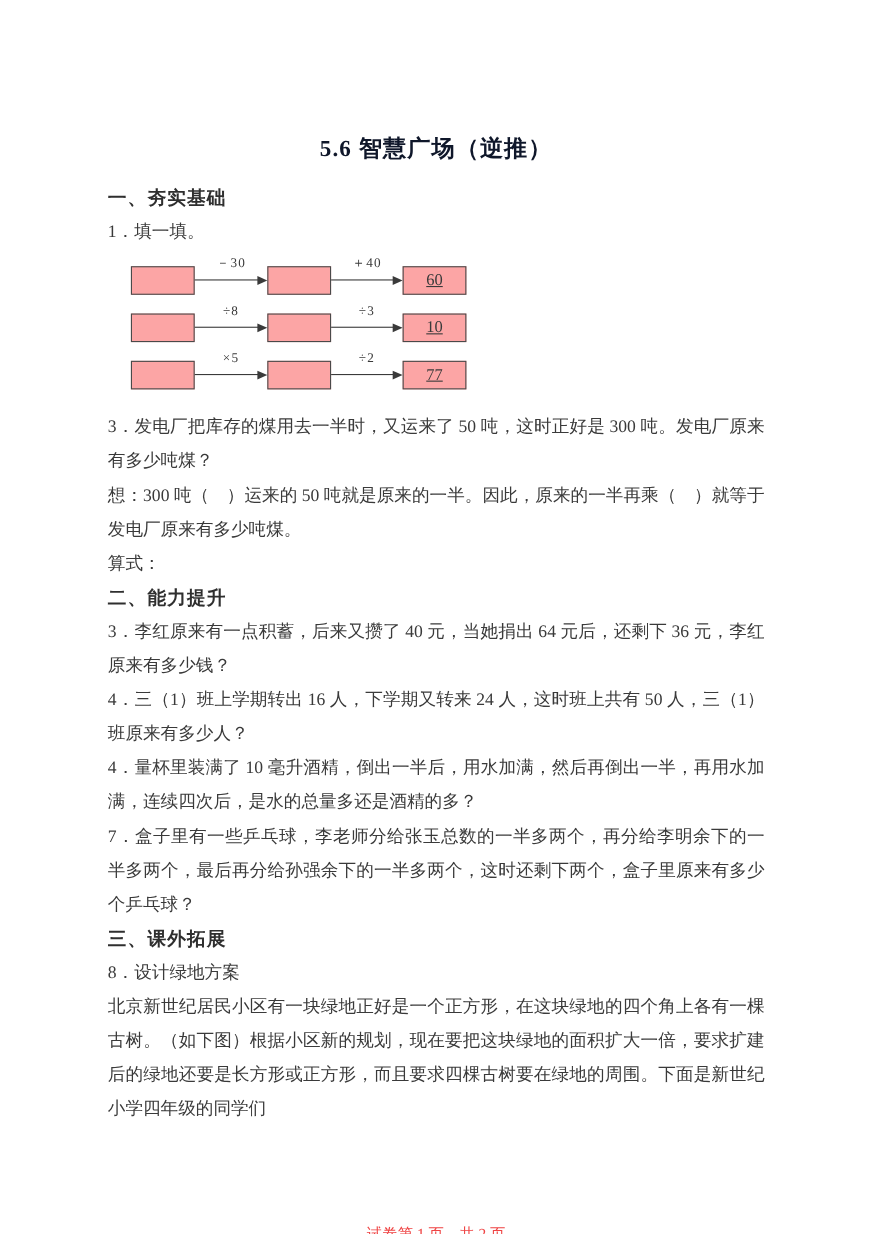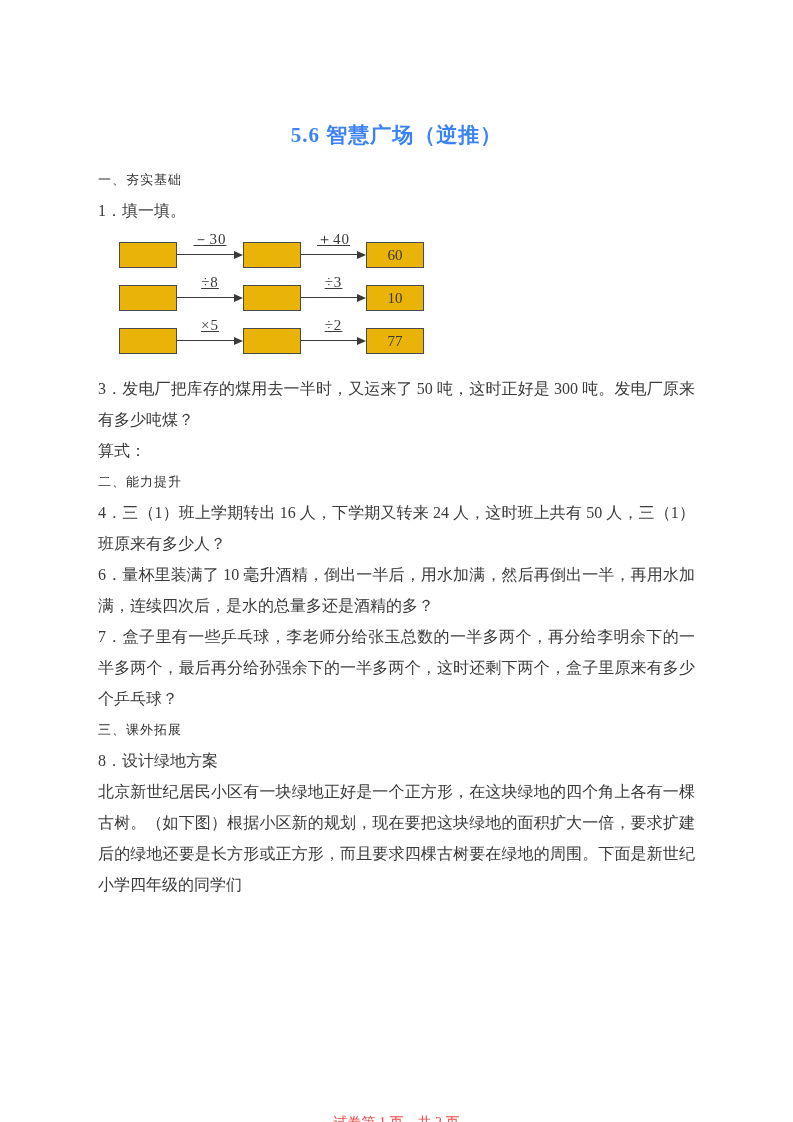--- a/index.html
+++ b/index.html
@@ -17,59 +17,59 @@
     left: 98px;
     top: 120px;
     width: 597px;
   }
   .title {
     font-size: 21px;
     line-height: 30px;
     font-weight: bold;
     text-align: center;
     margin: 0 0 14px 0;
-    color: #3b82f6;
+    color: #0f172a;
     letter-spacing: 1px;
   }
   .body { font-size: 16px; line-height: 31px; text-align: justify; }
   .body h2 {
-    font-size: 13px;
+    font-size: 17px;
     line-height: 31px;
-    font-weight: normal;
+    font-weight: bold;
     margin: 0;
     font-family: "Liberation Sans", "DejaVu Sans", sans-serif;
     color: #2f2f2f;
     letter-spacing: 1px;
     text-align: left;
   }
   .body p { margin: 0; }
 
   
   .diagram { margin: 16px 0 19px 21px; }
   .d-row { display: flex; align-items: center; height: 26px; margin-bottom: 17px; }
   .d-row:last-child { margin-bottom: 0; }
   .d-box {
     flex: none;
     width: 56px; height: 24px;
     border: 1px solid #4a4a4a;
-    background: #eab308;
+    background: #fca5a5;
     display: flex; align-items: center; justify-content: center;
     font-size: 15px;
+    text-decoration: underline;
   }
   .d-arrow { position: relative; flex: none; width: 66px; height: 26px; }
   .d-arrow.narrow { width: 65px; }
   .d-label {
     position: absolute;
     left: 50%; transform: translateX(-50%);
     top: -10px;
-    font-size: 15px;
+    font-size: 12px;
     line-height: 15px;
     white-space: nowrap;
     letter-spacing: 1px;
-    text-decoration: underline;
   }
   .d-line {
     position: absolute;
     left: 0; right: 7px; top: 12px;
     border-top: 1.5px solid #3a3a3a;
   }
   .d-head {
     position: absolute;
     right: 0; top: 13px;
     transform: translateY(-50%);
@@ -142,25 +142,27 @@
           <div class="d-arrow narrow">
             <span class="d-label">÷2</span>
             <span class="d-line"></span>
             <span class="d-head"></span>
           </div>
           <div class="d-box">77</div>
         </div>
       </div>
 
       <p>3．发电厂把库存的煤用去一半时，又运来了 50 吨，这时正好是 300 吨。发电厂原来有多少吨煤？</p>
+      <p>想：300 吨（　）运来的 50 吨就是原来的一半。因此，原来的一半再乘（　）就等于发电厂原来有多少吨煤。</p>
       <p>算式：</p>
 
       <h2>二、能力提升</h2>
+      <p>3．李红原来有一点积蓄，后来又攒了 40 元，当她捐出 64 元后，还剩下 36 元，李红原来有多少钱？</p>
       <p>4．三（1）班上学期转出 16 人，下学期又转来 24 人，这时班上共有 50 人，三（1）班原来有多少人？</p>
-      <p>6．量杯里装满了 10 毫升酒精，倒出一半后，用水加满，然后再倒出一半，再用水加满，连续四次后，是水的总量多还是酒精的多？</p>
+      <p>4．量杯里装满了 10 毫升酒精，倒出一半后，用水加满，然后再倒出一半，再用水加满，连续四次后，是水的总量多还是酒精的多？</p>
       <p>7．盒子里有一些乒乓球，李老师分给张玉总数的一半多两个，再分给李明余下的一半多两个，最后再分给孙强余下的一半多两个，这时还剩下两个，盒子里原来有多少个乒乓球？</p>
 
       <h2>三、课外拓展</h2>
       <p>8．设计绿地方案</p>
       <p>北京新世纪居民小区有一块绿地正好是一个正方形，在这块绿地的四个角上各有一棵古树。（如下图）根据小区新的规划，现在要把这块绿地的面积扩大一倍，要求扩建后的绿地还要是长方形或正方形，而且要求四棵古树要在绿地的周围。下面是新世纪小学四年级的同学们</p>
     </div>
   </div>
 
   <div class="footer">试卷第 1 页，共 2 页</div>
 </div>

